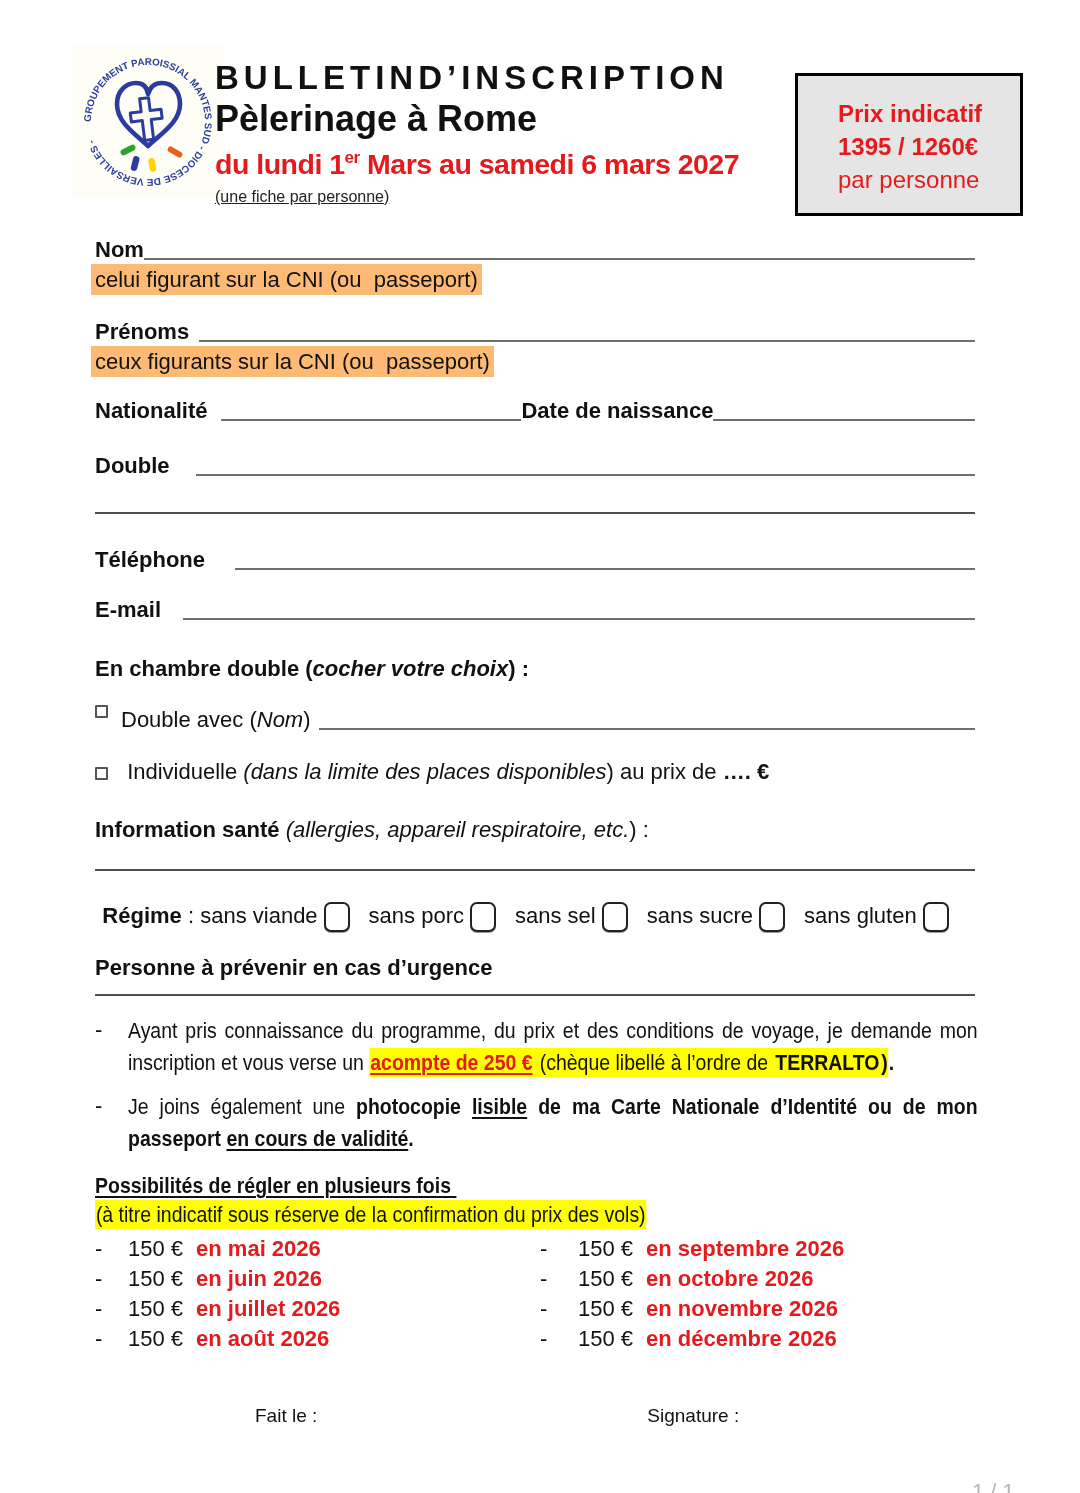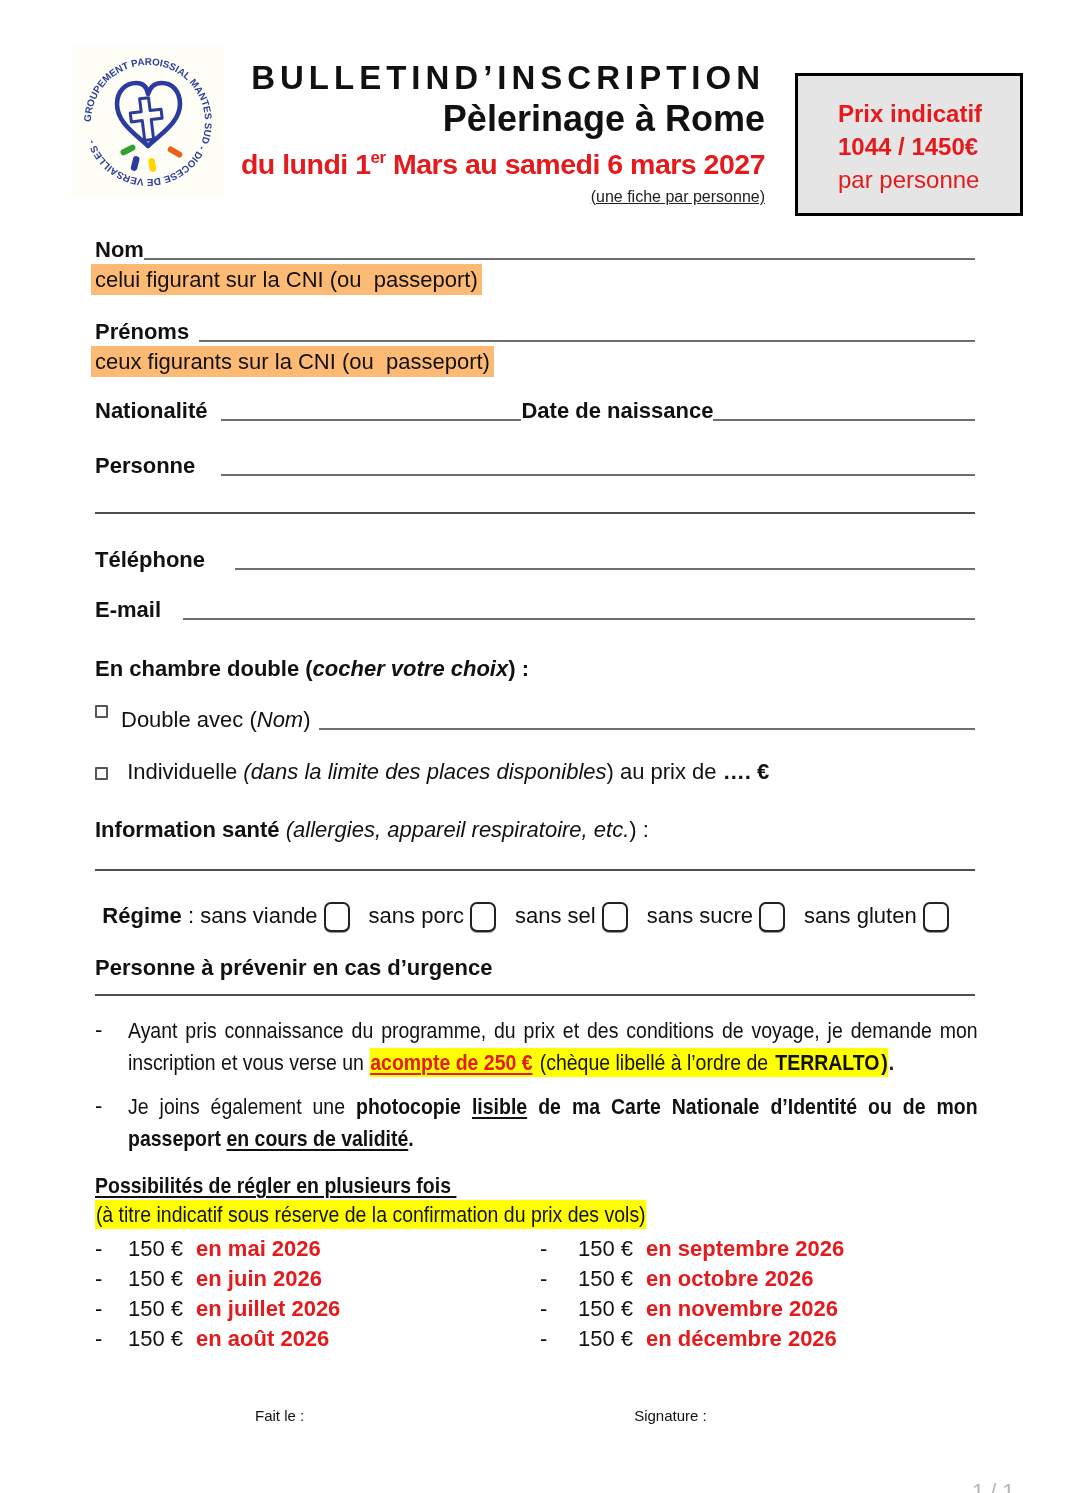--- a/index.html
+++ b/index.html
@@ -7,21 +7,21 @@
     width:1080px;height:1493px;background:#ffffff;position:relative;overflow:hidden;
     font-family:"Liberation Sans","DejaVu Sans",sans-serif;color:#111;
   }
   .b{font-weight:bold;}
   .i{font-style:italic;}
   .u{text-decoration:underline;text-decoration-thickness:2px;text-underline-offset:3px;}
   .pre{white-space:pre-wrap;}
   .hl{background:#ffff00;padding:2px 1px;}
   
   .logo{position:absolute;left:72px;top:46px;width:152px;height:152px;background:#fffef6;}
-  .title-block{position:absolute;left:215px;top:58px;width:550px;text-align:right;}
+  .title-block{position:absolute;left:215px;top:58px;width:550px;text-align:left;}
   .title-main{font-weight:bold;font-size:33px;letter-spacing:5px;line-height:40px;white-space:nowrap;}
   .title-sub{font-weight:bold;font-size:36px;line-height:42px;}
   .title-date{font-weight:bold;font-size:28.5px;letter-spacing:-0.5px;line-height:36px;color:#e41a1c;white-space:nowrap;}
   .title-date sup{font-size:17px;}
   .title-note{font-size:16px;line-height:29px;color:#222;text-decoration:underline;}
   .price-box{
     position:absolute;left:795px;top:73px;width:228px;height:143px;box-sizing:border-box;
     border:3px solid #000;background:#e5e5e5;padding:21px 0 0 40px;
     font-size:24px;line-height:33px;color:#e41a1c;
   }
@@ -45,21 +45,21 @@
          transform:scaleX(0.885);transform-origin:0 0;}
   .red-u{color:#e41a1c;font-weight:bold;text-decoration:underline;
          text-decoration-color:#e41a1c;text-decoration-thickness:2px;text-underline-offset:3px;}
   .pay-heading{white-space:nowrap;transform:scaleX(0.885);transform-origin:0 50%;}
   .pay-grid{display:grid;grid-template-columns:445px 1fr;}
   .pay-row{display:flex;line-height:30px;}
   .pay-row .dash{width:33px;flex:0 0 33px;}
   .pay-col-r .pay-row .dash{width:38px;flex:0 0 38px;}
   .pay-amt{font-weight:normal;margin-right:13px;white-space:nowrap;}
   .pay-month{font-weight:bold;color:#e41a1c;white-space:nowrap;}
-  .footer-row{display:flex;margin-top:47px;font-size:15px;}
+  .footer-row{display:flex;margin-top:47px;font-size:19px;}
   .fait{margin-left:160px;}
   .sig{margin-left:330px;}
   .page-num{position:absolute;left:972px;top:1479px;font-size:22px;color:#b5b5b5;letter-spacing:6px;}
 </style>
 </head>
 <body>
 
 <div class="logo">
   <svg width="152" height="152" viewBox="0 0 152 152">
     <defs>
@@ -81,21 +81,21 @@
 
 <div class="title-block">
   <div class="title-main">BULLETIND’INSCRIPTION</div>
   <div class="title-sub">Pèlerinage à Rome</div>
   <div class="title-date"><span class="pre">du lundi 1</span><sup>er</sup><span class="pre"> Mars au samedi 6 mars 2027</span></div>
   <div class="title-note">(une fiche par personne)</div>
 </div>
 
 <div class="price-box">
   <div class="b">Prix indicatif</div>
-  <div class="b">1044 / 1450€</div>
+  <div class="b">1395 / 1260€</div>
   <div>par personne</div>
 </div>
 
 <div class="content">
 
   <div class="row" style="margin-top:2px;">
     <span class="lbl b">Nom</span>
     <span class="fill"></span>
   </div>
   <div style="margin-left:-4px;">
@@ -111,21 +111,21 @@
   </div>
 
   <div class="row" style="margin-top:19px;">
     <span class="lbl b">Nationalité</span>
     <span class="fill" style="flex:0 0 300px;margin-left:14px;"></span>
     <span class="lbl b">Date de naissance</span>
     <span class="fill"></span>
   </div>
 
   <div class="row" style="margin-top:26px;">
-    <span class="lbl b">Personne</span>
+    <span class="lbl b">Double</span>
     <span class="fill" style="margin-left:26px;"></span>
   </div>
   <div class="lineonly" style="margin-top:18px;">
     <span class="fill dark"></span>
   </div>
 
   <div class="row" style="margin-top:27px;">
     <span class="lbl b">Téléphone</span>
     <span class="fill" style="margin-left:30px;"></span>
   </div>

